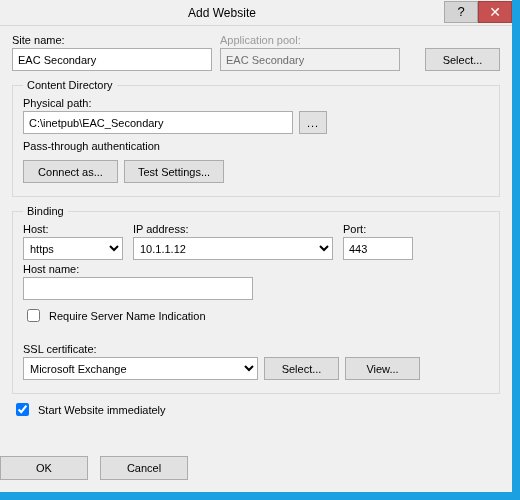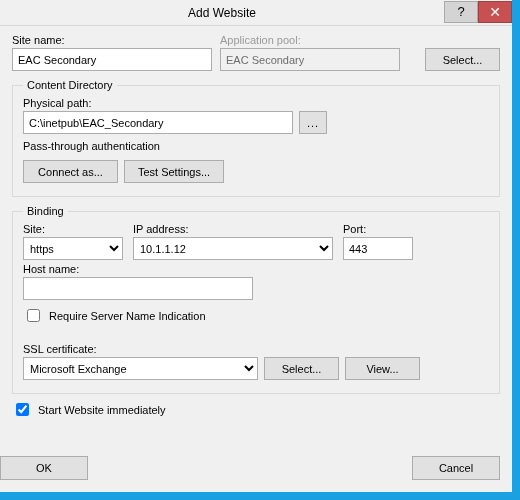--- a/index.html
+++ b/index.html
@@ -71,21 +71,21 @@
     width: 28px; height: 23px; background: #e1e1e1;
     border: 1px solid #acacac; cursor: pointer;
     display: inline-flex; align-items: center; justify-content: center;
     font-size: 11px; letter-spacing: 1px;
   }
   select {
     padding: 1px 2px;
   }
   .footer {
     padding: 10px 12px 12px 0;
-    display: flex; justify-content: space-between; gap: 6px;
+    display: flex; justify-content: flex-start; gap: 12px;
     border-top: 0;
   }
   .btn-footer {
     width: 88px; height: 24px;
     background: #e1e1e1; border: 1px solid #acacac;
     font-family: inherit; font-size: 11px; cursor: pointer;
   }
   .chk-row { display: flex; align-items: center; gap: 6px; margin-top: 4px; }
   .chk-row input { width: 13px; height: 13px; }
   .top-grid {
@@ -132,21 +132,21 @@
           <button class="btn-std" style="min-width:95px;">Connect as...</button>
           <button class="btn-std" style="min-width:100px;">Test Settings...</button>
         </div>
       </fieldset>
 
       <fieldset>
         <legend>Binding</legend>
 
         <div class="row" style="gap:10px; align-items:flex-end;">
           <div style="width:100px;">
-            <div class="lbl">Site:</div>
+            <div class="lbl">Host:</div>
             <select style="width:100px;">
               <option>https</option>
             </select>
           </div>
           <div style="width:200px;">
             <div class="lbl">IP address:</div>
             <select style="width:200px;">
               <option>10.1.1.12</option>
             </select>
           </div>

